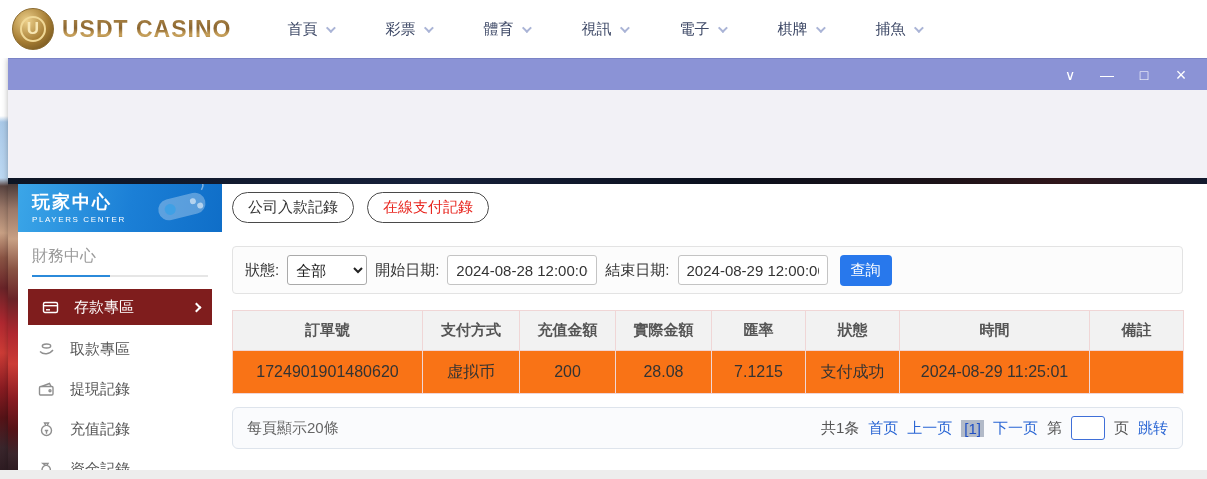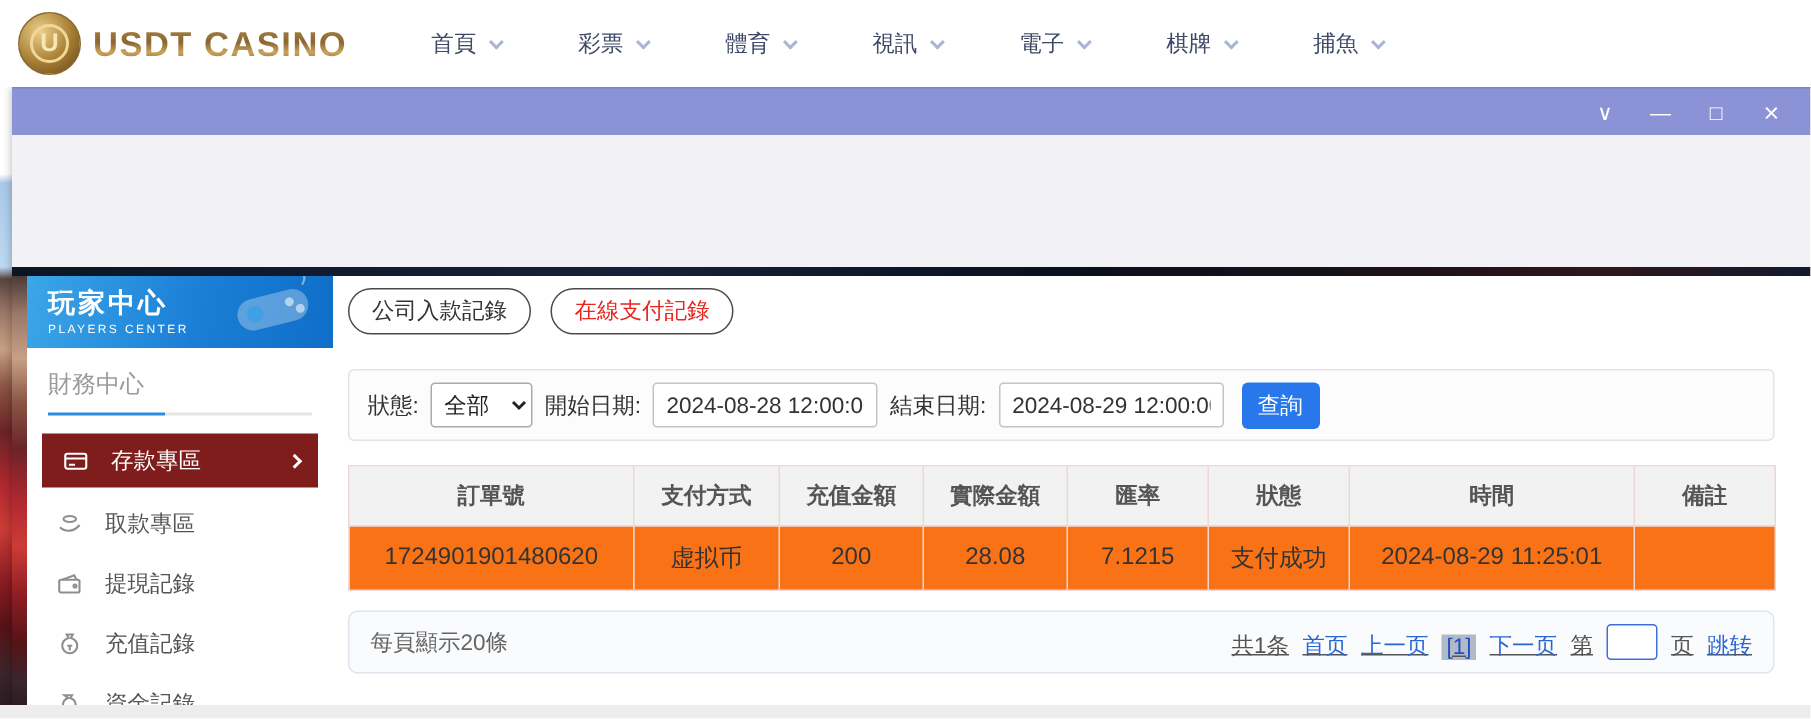--- a/index.html
+++ b/index.html
@@ -69,38 +69,38 @@
   
   .main { flex:1; padding:8px 0 0 10px; background:#fff; }
   .tabs { display:flex; gap:13px; }
   .pill { border:1px solid #4a4a4a; border-radius:16px; padding:5px 15px; font-size:15px;
     color:#333; background:#fff; cursor:pointer; }
   .pill.active { color:#e8261f; }
 
   .filterbar { margin-top:23px; width:951px; height:48px; border:1px solid #e3e3e3; border-radius:4px;
     background:#fcfcfc; display:flex; align-items:center; padding:0 12px; gap:8px;
     font-size:15px; color:#333; }
-  .filterbar select { width:68px; height:30px; border:1px solid #aaa; border-radius:3px;
+  .filterbar select { width:80px; height:30px; border:1px solid #aaa; border-radius:3px;
     font-size:15px; padding:0 4px; background:#fff; color:#222;
     font-family:"Liberation Sans", sans-serif; }
   .dateinput { width:150px; height:30px; border:1px solid #c4c4c4; border-radius:3px;
     font-size:15px; padding:0 8px; color:#333; font-family:"Liberation Sans", sans-serif; }
   .btn-query { margin-left:4px; width:52px; height:31px; background:#2878ec; color:#fff;
     border:none; border-radius:4px; font-size:15px; cursor:pointer;
     font-family:"Liberation Sans", sans-serif; }
 
   .records { margin-top:16px; width:951px; border-collapse:collapse; table-layout:fixed; text-align:center; }
   .records th { background:#f2f2f2; color:#555; font-weight:bold; font-size:15px; height:40px;
     border:1px solid #f0d6d6; }
   .records td { color:#333; font-size:16px; height:43px; border:1px solid #f0d6d6; background:#f97316; }
 
   .pager { margin-top:13px; width:951px; height:42px; border:1px solid #dee4ec; background:#fafbfd;
     border-radius:6px; display:flex; align-items:center; justify-content:space-between; padding:0 14px; }
   .pager-left { font-size:15px; color:#666; }
-  .pager-right { display:flex; align-items:flex-end; gap:9px; font-size:15px; color:#555;text-decoration:underline; }
+  .pager-right { display:flex; align-items:center; gap:9px; font-size:15px; color:#555; }
   .plink { color:#2a66d4; cursor:pointer; }
   .pcur { background:#b2bac8; color:#1f4fc4; padding:0 3px; }
   .jump-input { width:34px; height:24px; border:1px solid #3f6fd8; border-radius:3px; }
 </style>
 </head>
 <body>
 
 <div class="topnav">
   <div class="logo">
     <div class="logo-circle">

